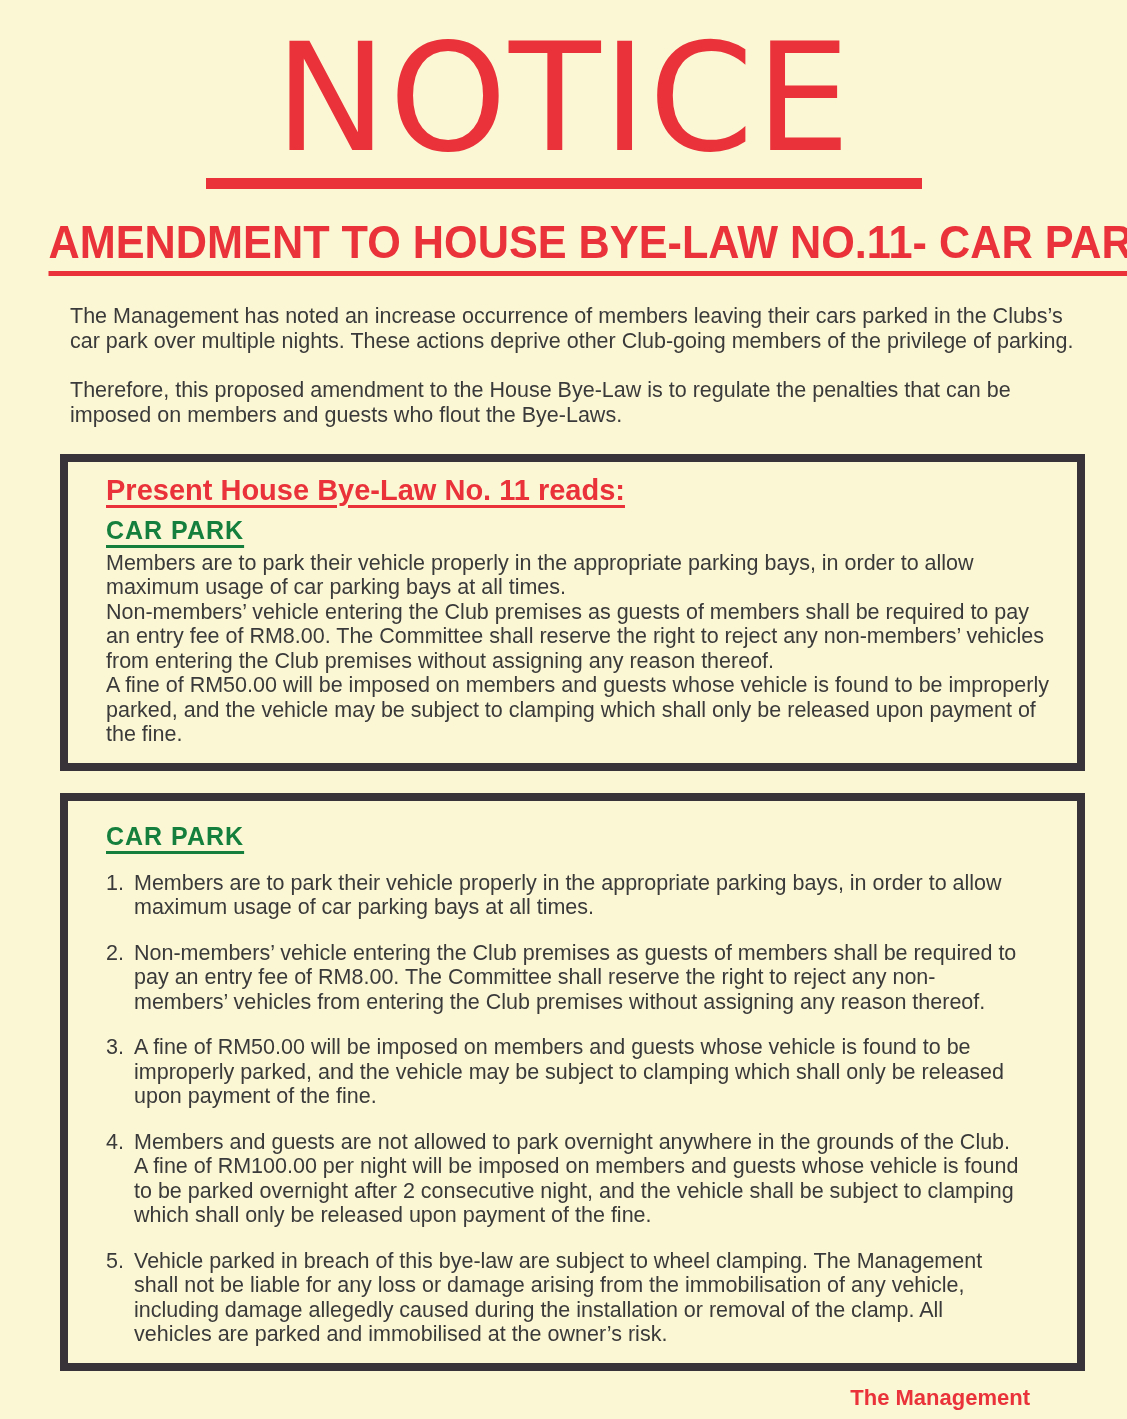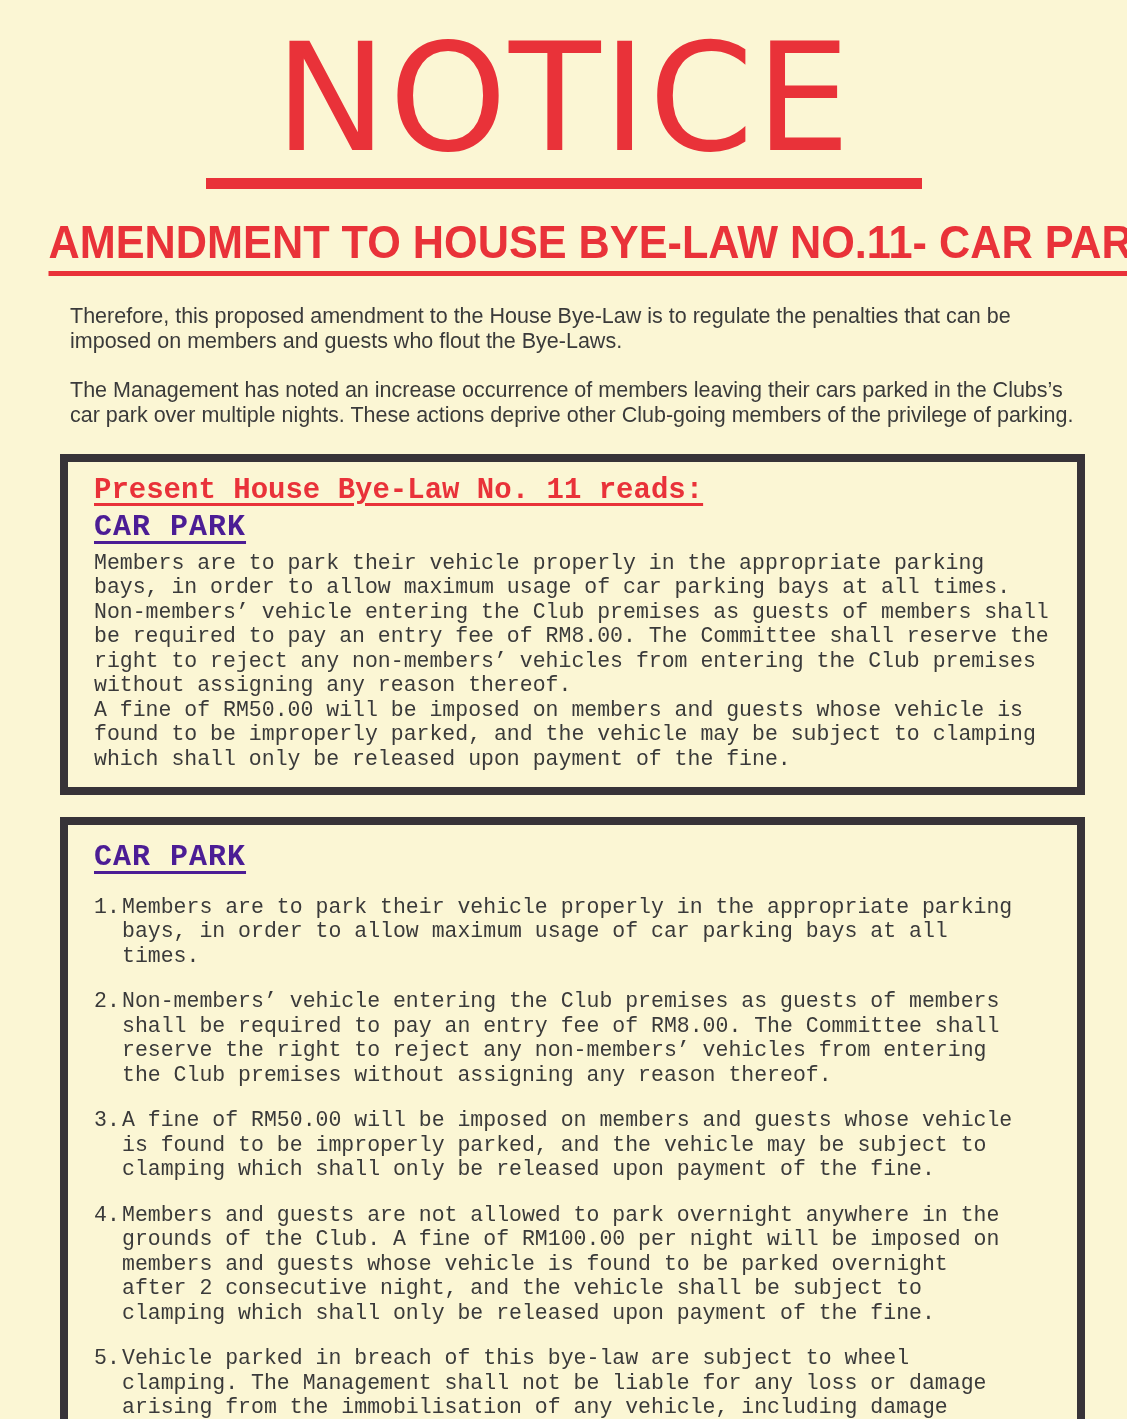--- a/index.html
+++ b/index.html
@@ -48,41 +48,40 @@
     transform-origin:center;
   }
 
   .intro{margin:28px 52px 0 70px;font-size:21.5px;line-height:25px;}
   .intro p{margin:0;}
   .intro p + p{margin-top:24px;}
 
   .box{
     margin:26px 42px 0 60px;
     border:8px solid var(--border);
-    padding:12px 24px 16px 26px;
+    padding:12px 24px 16px 38px;
     background:var(--bg);
-    font-family:Liberation Mono, monospace;
   }
   .box2{margin-top:22px;}
   .box-heading{
     margin:0;
     width:fit-content;
     color:var(--red);
     font-size:29px;
     font-weight:bold;
     line-height:1.15;
     text-decoration:underline;
     text-decoration-thickness:3px;
     text-underline-offset:5px;
   }
   .box-subheading{
-    margin:3px 0 6px;
+    margin:9px 0 6px;
     width:fit-content;
-    color:#4c1d95;
-    font-size:30px;
+    color:#15803d;
+    font-size:25px;
     font-weight:bold;
     line-height:1.15;
     letter-spacing:1px;
     text-decoration:underline;
     text-decoration-thickness:3px;
     text-underline-offset:6px;
   }
   .box-body p{margin:0;font-size:21.5px;line-height:24.5px;}
 
   .items{margin:20px 0 0;padding:0;list-style:none;}
@@ -104,22 +103,22 @@
 <body>
 
 <div class="page">
 
   <h1 class="title">NOTICE</h1>
   <div class="title-underline"></div>
 
   <h2 class="heading">AMENDMENT TO HOUSE BYE-LAW NO.11- CAR PARK</h2>
 
   <div class="intro">
+      <p>The Management has noted an increase occurrence of members leaving their cars parked in the Clubs’s car park over multiple nights. These actions deprive other Club-going members of the privilege of parking.</p>
       <p>Therefore, this proposed amendment to the House Bye-Law is to regulate the penalties that can be imposed on members and guests who flout the Bye-Laws.</p>
-      <p>The Management has noted an increase occurrence of members leaving their cars parked in the Clubs’s car park over multiple nights. These actions deprive other Club-going members of the privilege of parking.</p>
     </div>
 
   <section class="box">
     <h3 class="box-heading">Present House Bye-Law No. 11 reads:</h3>
     <h4 class="box-subheading">CAR PARK</h4>
     <div class="box-body">
         <p>Members are to park their vehicle properly in the appropriate parking bays, in order to allow maximum usage of car parking bays at all times.</p>
         <p>Non-members’ vehicle entering the Club premises as guests of members shall be required to pay an entry fee of RM8.00. The Committee shall reserve the right to reject any non-members’ vehicles from entering the Club premises without assigning any reason thereof.</p>
         <p>A fine of RM50.00 will be imposed on members and guests whose vehicle is found to be improperly parked, and the vehicle may be subject to clamping which shall only be released upon payment of the fine.</p>
       </div>

